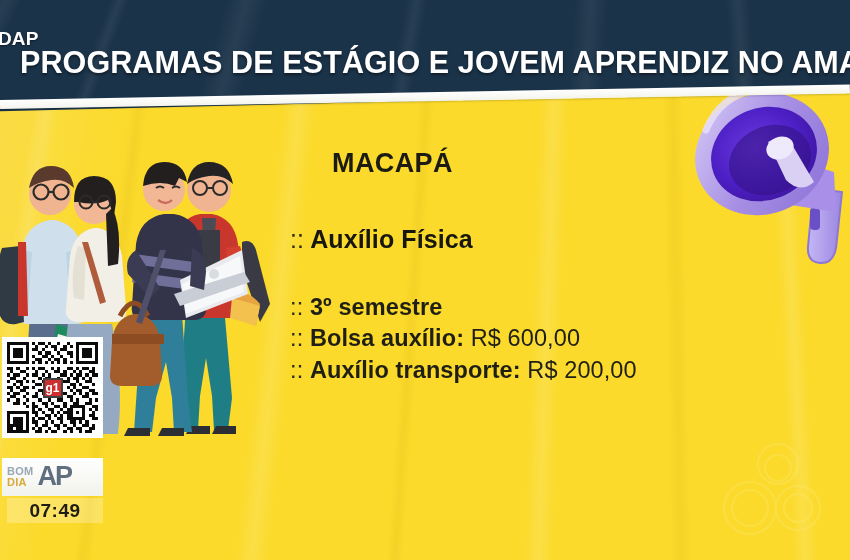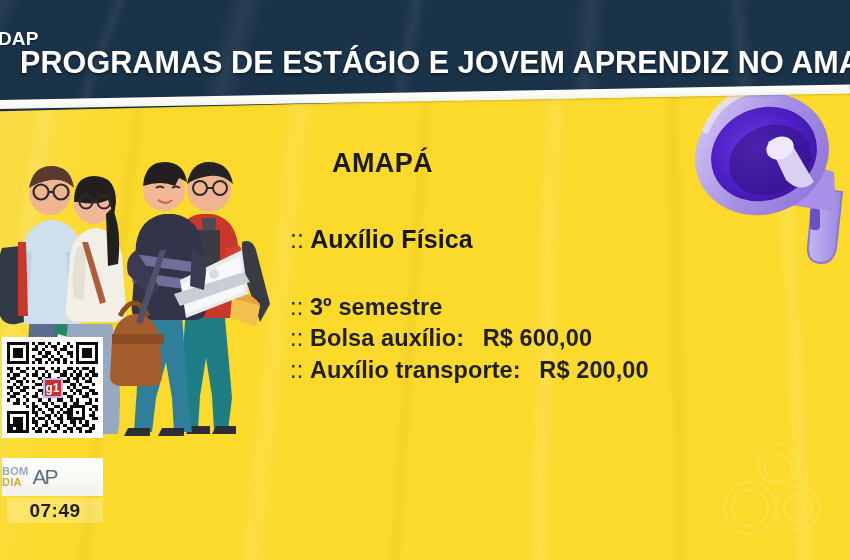--- a/index.html
+++ b/index.html
@@ -83,48 +83,48 @@
     margin-top:46px; font-size:25px; font-weight:bold; color:#17170f;
     letter-spacing:.1px;
   }
   .course .bul, .detail .bul { font-weight:normal; color:#2a2a1d; }
   .details { margin-top:38px; }
   .detail {
     font-size:23.5px; color:#1f1f16; line-height:1.33;
     letter-spacing:.1px;
   }
   .detail .lbl { font-weight:bold; }
-  .detail .val { font-weight:bold;margin-left:12px; }
+  .detail .val { font-weight:normal; }
 
   
   .qr {
     position:absolute; left:2px; top:337px; width:101px; height:101px;
     background:#ffffff; padding:5px;
   }
   .qr-grid { width:100%; height:100%; position:relative; }
   .qr-grid svg { display:block; width:100%; height:100%; }
   .g1 {
     position:absolute; left:50%; top:50%; transform:translate(-50%,-50%);
-    width:20px; height:20px; background:#cf2e2e; border:2px solid #c4b5fd;
+    width:20px; height:20px; background:#cf2e2e; border:2px solid #404040;
     display:flex; align-items:center; justify-content:center;
     color:#ffffff; font-size:12px; font-weight:bold; line-height:1;
   }
   .show-logo {
     position:absolute; left:2px; top:458px; width:101px; height:38px;
     background:linear-gradient(#ffffff,#f2f2ec);
-    display:flex; align-items:center; gap:4px;
+    display:flex; align-items:center; padding-left:5px; gap:4px;
   }
   .show-logo .bomdia {
     display:flex; flex-direction:column; line-height:1;
     font-weight:bold; font-size:11px;
   }
   .show-logo .bomdia .b { color:#9aa7b4; letter-spacing:.3px; }
   .show-logo .bomdia .d { color:#d8a93a; letter-spacing:.3px; }
   .show-logo .ap {
-    font-weight:normal; font-size:21px; color:#5f6f80; line-height:.8;
+    font-weight:bold; font-size:27px; color:#5f6f80; line-height:.8;
     letter-spacing:-2px;
   }
   .clock {
     position:absolute; left:7px; top:498px; width:96px; height:25px;
     background:rgba(255,255,255,.26);
     display:flex; align-items:center; justify-content:center;
     color:#1d1d14; font-weight:bold; font-size:19px; letter-spacing:.5px;
   }
 </style>
 </head>
@@ -280,21 +280,21 @@
     <div class="hray" style="left:420px; transform:rotate(10deg); width:22px;"></div>
     <div class="hray" style="left:580px; transform:rotate(4deg);  width:34px;"></div>
     <div class="hray" style="left:720px; transform:rotate(-4deg); width:24px;"></div>
   </div>
   <div class="white-rule"></div>
 
   <div class="brand-tag">BDAP</div>
   <div class="header-title">PROGRAMAS DE ESTÁGIO E JOVEM APRENDIZ NO AMAPÁ</div>
 
   <div class="content">
-    <div class="city">AMAPÁ</div>
+    <div class="city">MACAPÁ</div>
 
     <div class="course">
       <span class="bul">::</span>
       <span>Auxílio Física</span>
     </div>
 
     <div class="details">
       <div class="detail">
         <span class="bul">::</span>
         <span class="lbl">3º semestre</span>

